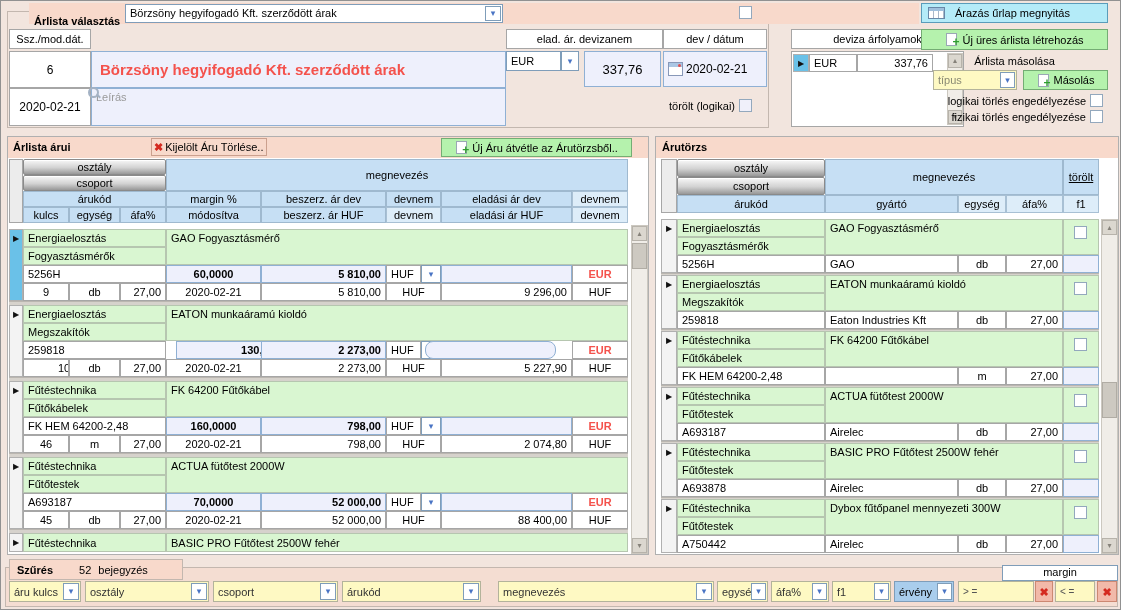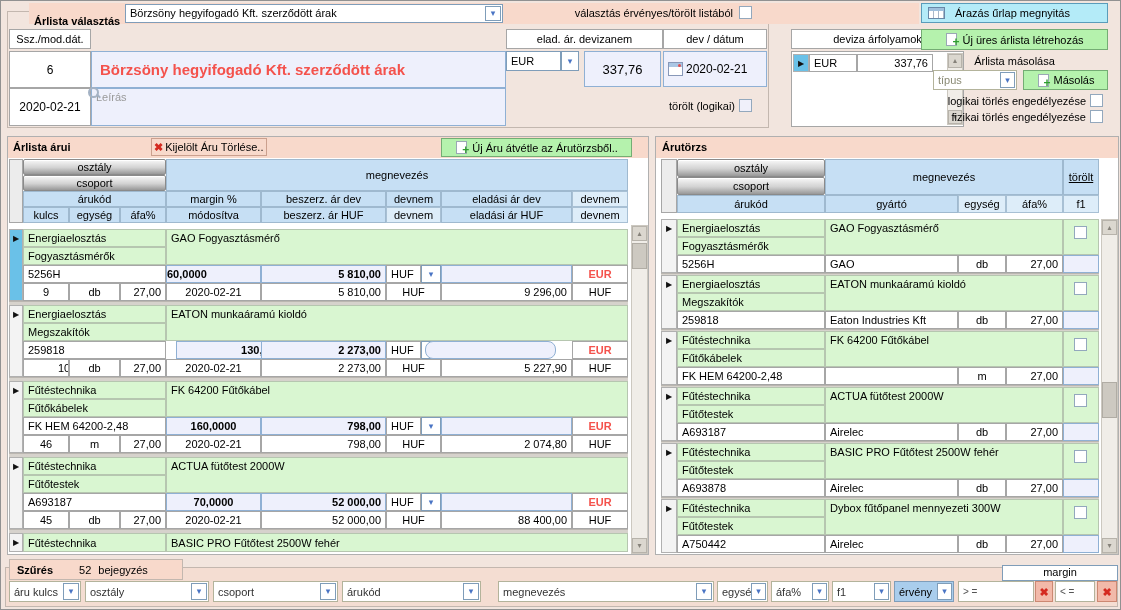--- a/index.html
+++ b/index.html
@@ -18,21 +18,21 @@
   .bh2 { background:#ddedf9; border:1px solid #a8c0d4; }
   .gb  { background:linear-gradient(180deg,#f8f8f8 0%,#d2d2d2 55%,#989898 100%);
          border:1px solid #8a8a8a; border-radius:2px; box-shadow:inset 0 1px 0 #ffffff; }
   .gn  { background:#d9f6d1; border:1px solid #b6c6b0; }
   .lv  { background:#eef0fc; border:1px solid #8fb0d4; }
   .sm  { background:#f8d9cb; }
   .tt  { font-weight:bold; }
   .red  { color:#f4524c; font-weight:bold; }
   .redv { color:#f47771; font-weight:bold;margin-top:30px; }
   .gray { color:#9a9a9a; }
-  .ybx { background:#ffffff; border:1px solid #b3b39b; }
+  .ybx { background:#fef9c3; border:1px solid #b3b39b; }
   .chk { background:#fff; border:1px solid #93a8bd; }
   .arr { background:#fff; border:1px solid #7f9db9; display:flex; align-items:center; justify-content:center; }
   .arr::before { content:"▾"; color:#4a74c4; font-size:9px; line-height:1; }
   .selc { background:#f3f3f3; border:1px solid #b0b0b0; display:flex; justify-content:center; }
   .selc::before { content:"▶"; font-size:8px; color:#111; margin-top:4px; }
   .selc.on { background:#6ac1e8; }
   .sep { background:#d6d2cc; border-top:1px solid #bab6b0; }
   .sb  { background:#f0ede8; border:1px solid #ccc8c0; }
   .sbb { background:#dbd7cf; border:1px solid #b7b3ab; display:flex; align-items:center; justify-content:center; }
   .sbb::before { font-size:8px; color:#86827a; line-height:1; }
@@ -71,21 +71,20 @@
 
   <div class="b gbox" style="left:6px;top:10px;width:762px;height:117px;"></div>
   <div class="b sm" style="left:28px;top:2px;width:890px;height:21px;"></div>
   <div class="b tt" style="left:33px;top:6px;margin-top:8px;">Árlista választás</div>
 
   <div class="b" style="left:124px;top:3px;width:378px;height:19px;background:#fff;border:1px solid #7f9db9;">
     <span class="b" style="left:4px;top:2px;">Börzsöny hegyifogadó Kft. szerződött árak</span>
     <span class="b arr" style="right:1px;top:1px;width:16px;height:15px;"></span>
   </div>
 
-  <div class="b" style="left:500px;top:6px;width:232px;text-align:right;">választás érvényes/törölt listából</div>
   <div class="b chk" style="left:738px;top:5px;width:13px;height:13px;"></div>
 
   <div class="b cbtn" style="left:920px;top:2px;width:187px;height:20px;">
     <span class="tbi"></span>
     <span>Árazás űrlap megnyitás</span>
   </div>
 
   <div class="b cell" style="left:8px;top:28px;width:82px;height:20px;">Ssz./mod.dát.</div>
   <div class="b cell" style="left:505px;top:28px;width:157px;height:20px;">elad. ár. devizanem</div>
   <div class="b cell" style="left:662px;top:28px;width:104px;height:20px;">dev / dátum</div>
@@ -214,21 +213,21 @@
       </div>
     <div class="b gn cl topal flex" style="left:157px;top:0;width:462px;height:36px;">
         <span>GAO Fogyasztásmérő</span>
       </div>
     <div class="b gn cl flex" style="left:14px;top:18px;width:143px;height:18px;">
         <span>Fogyasztásmérők</span>
       </div>
     <div class="b cell cl" style="left:14px;top:36px;width:143px;height:18px;">
         <span>5256H</span>
       </div>
-    <div class="b lv tt flex" style="left:157px;top:36px;width:95px;height:18px;">
+    <div class="b lv tt flex" style="left:157px;top:36px;width:95px;height:18px;justify-content:center;">
         <span>60,0000</span>
       </div>
     <div class="b lv tt cr flex" style="left:252px;top:36px;width:125px;height:18px;">
         <span>5 810,00</span>
       </div>
     <div class="b cell cl" style="left:377px;top:36px;width:35px;height:18px;">
         <span>HUF</span>
       </div>
     <div class="b arr" style="left:412px;top:36px;width:20px;height:18px;"></div>
     <div class="b lv cr flex" style="left:432px;top:36px;width:131px;height:18px;">

